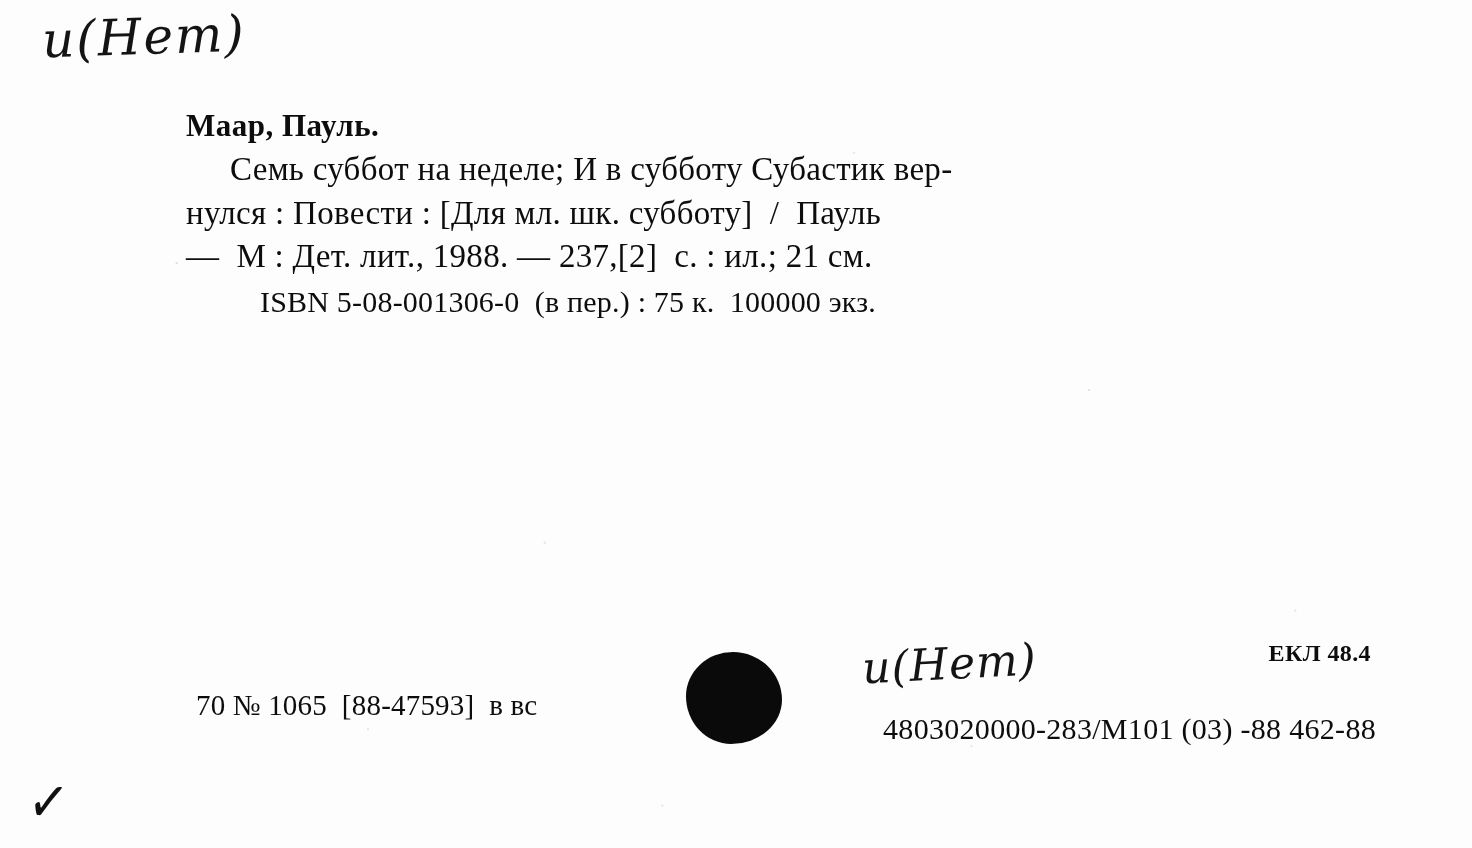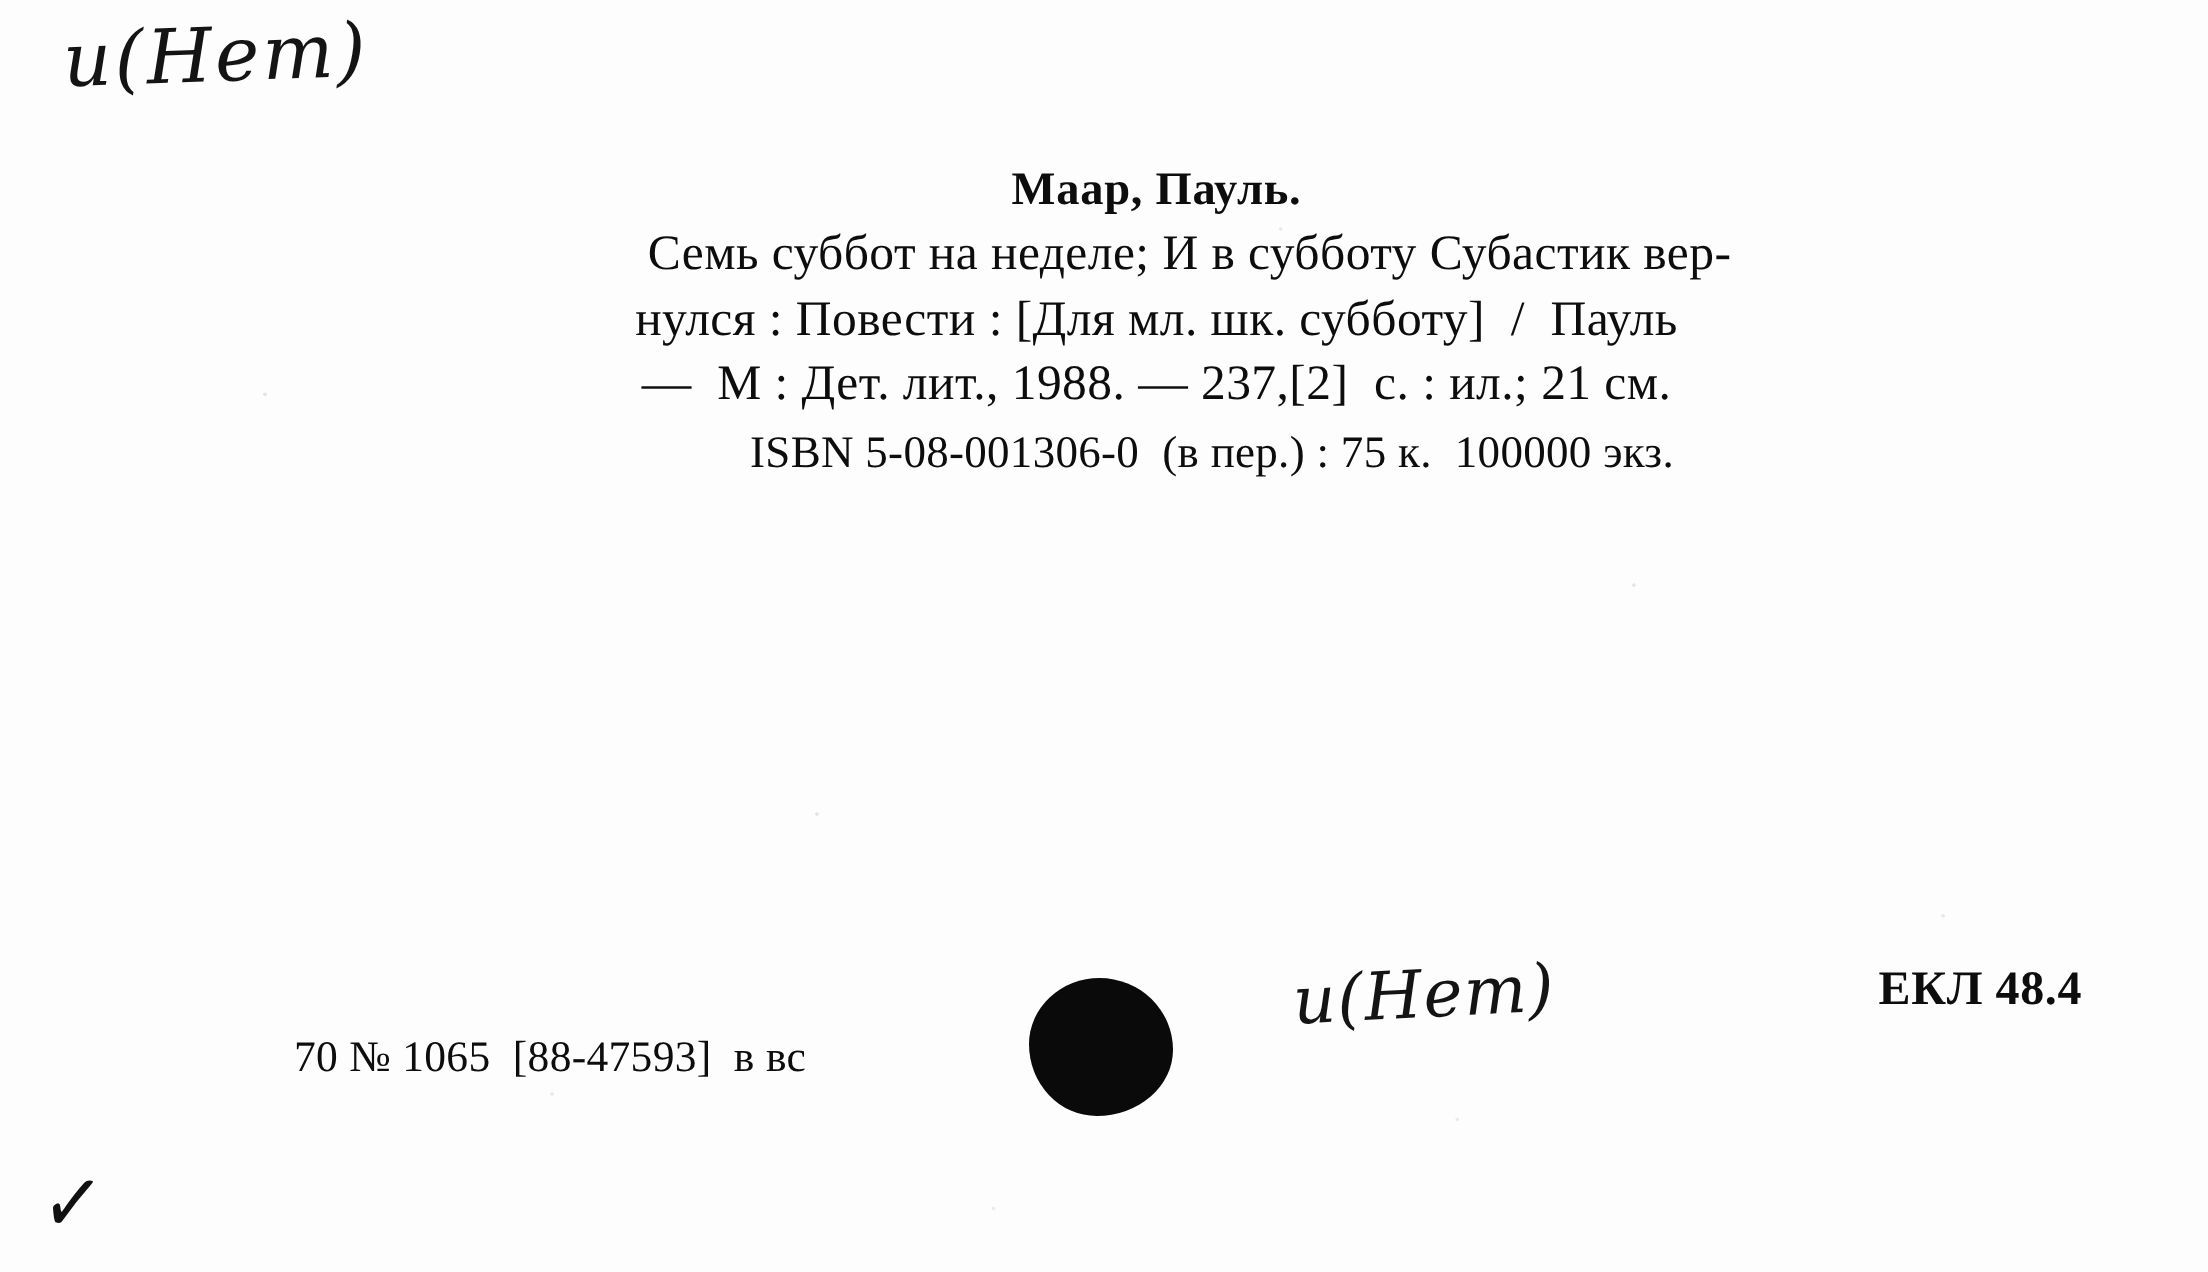--- a/index.html
+++ b/index.html
@@ -51,24 +51,23 @@
     font-style: italic;
     letter-spacing: 1px;
     color: #141414;
     transform: rotate(-3deg);
     white-space: nowrap;
   }
 
   
   .record {
     position: absolute;
-    left: 176px;
+    left: 186px;
     top: 108px;
     width: 1190px;
-    text-align: center;
   }
   .author {
     font-weight: bold;
     font-size: 31px;
     letter-spacing: 0.5px;
     margin-bottom: 4px;
   }
   .body-line {
     font-size: 33px;
     line-height: 1.32;
@@ -103,23 +102,23 @@
   .udc {
     position: absolute;
     right: 96px;
     top: 568px;
     font-size: 30px;
     letter-spacing: 0.4px;
     white-space: nowrap;
   }
   .ekl {
     position: absolute;
-    right: 84px;
+    right: 101px;
     top: 640px;
-    font-size: 32px;
+    font-size: 24px;
     font-weight: bold;
     letter-spacing: 0.4px;
     white-space: nowrap;
   }
   .codeline {
     position: absolute;
     right: 96px;
     top: 712px;
     font-size: 30px;
     letter-spacing: 0.3px;
@@ -167,16 +166,17 @@
   <div class="bottom-left">
     <div class="bl-2">70 № 1065  [88-47593]  в вс</div>
     
   </div>
 
   <div class="ink-blot"></div>
 
   <div class="handwriting-mid">и(Неm)</div>
 
   <div class="ekl">ЕКЛ 48.4</div>
+  <div class="codeline">4803020000-283/М101 (03) -88  462-88</div>
 
   <div class="checkmark">✓</div>
 
 </div>
 
 </body></html>

